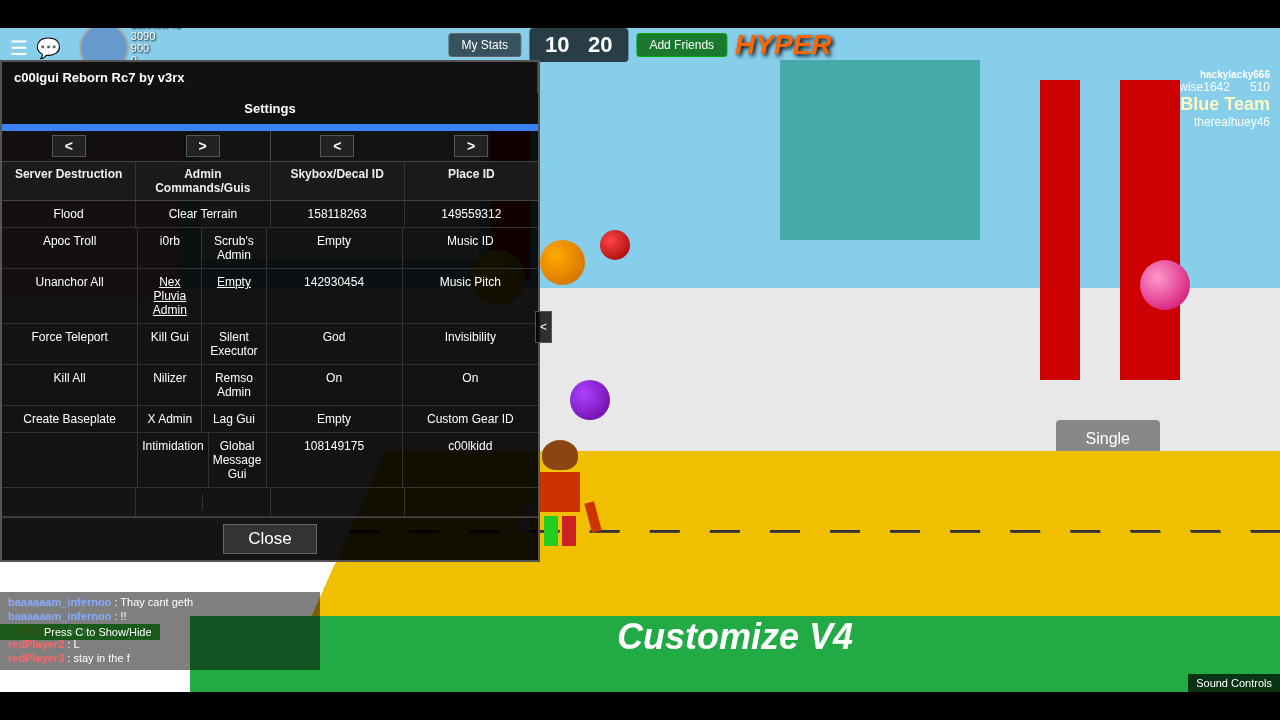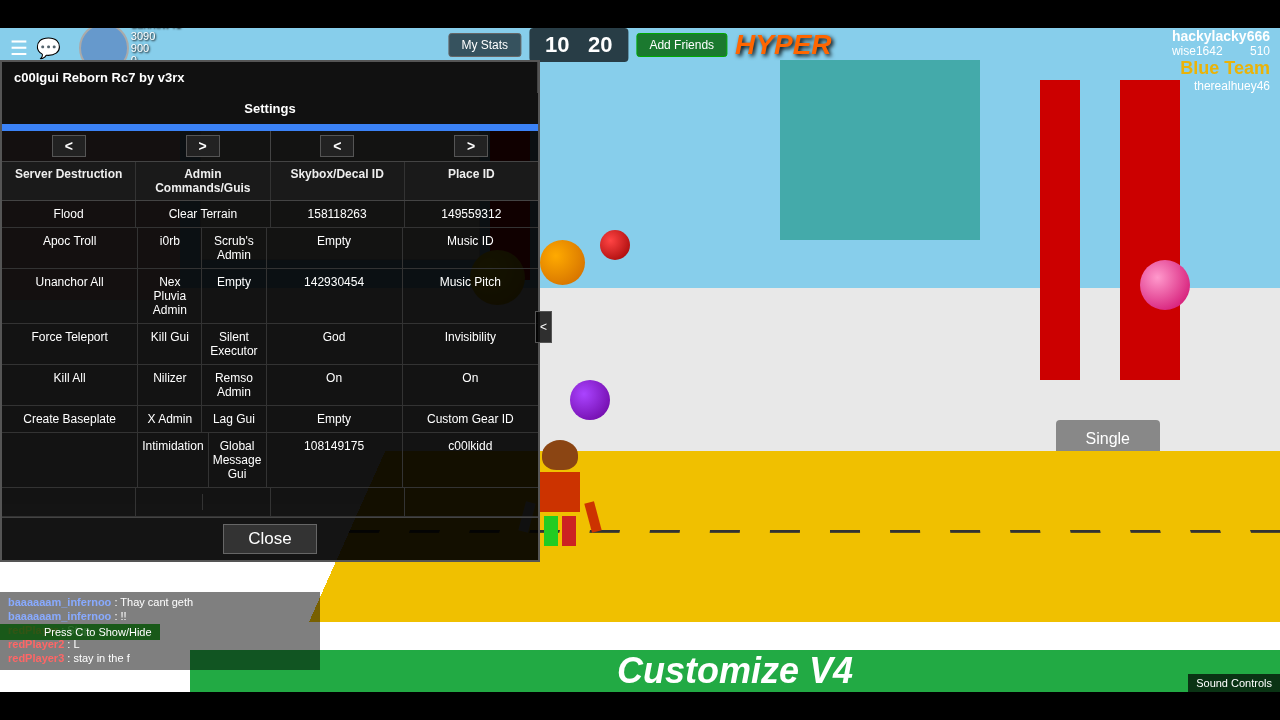--- a/index.html
+++ b/index.html
@@ -136,21 +136,21 @@
     .right-hud {
       position: absolute;
       top: 28px;
       right: 10px;
       color: white;
       text-align: right;
       font-size: 12px;
     }
 
     .blue-team-label {
-      color: #eab308;
+      color: #fef9c3;
       font-size: 18px;
       font-weight: bold;
     }
 
     
     .game-scene {
       position: absolute;
       inset: 0;
       z-index: 1;
       overflow: hidden;
@@ -380,21 +380,21 @@
       padding: 2px 8px;
       z-index: 151;
     }
 
     
     .customize-banner {
       position: absolute;
       bottom: 28px;
       left: 190px;
       right: 0;
-      height: 42px;
+      height: 76px;
       background: #22aa44;
       display: flex;
       justify-content: center;
       z-index: 100;
     }
 
     .customize-text {
       color: white;
       font-size: 36px;
       font-weight: bold;
@@ -549,21 +549,21 @@
   <div class="score-display">
     <span>10</span>
     &nbsp;
     <span>20</span>
   </div>
   <button class="add-friends-btn">Add Friends</button>
   <div class="hyper-logo">HYPER</div>
 </div>
 
 <div class="right-hud">
-  <div style="font-size:14px;font-weight:bold;">hackylacky666</div>
+  <div style="font-size:10px;font-weight:bold;margin-top:41px;">hackylacky666</div>
   <div style="display:flex;justify-content:space-between;gap:20px;">
     <span>wise1642</span>
     <span>510</span>
   </div>
   <div class="blue-team-label">Blue Team</div>
   <div>therealhuey46</div>
 </div>
 
 <button class="single-btn">Single</button>
 
@@ -607,21 +607,21 @@
         <div class="gui-cell" style="flex:1;">Scrub's Admin</div>
       </div>
     </div>
     <div class="gui-cell">Empty</div>
     <div class="gui-cell">Music ID</div>
   </div>
 
   <div class="gui-row">
     <div class="gui-cell">Unanchor All</div>
     <div class="gui-cell" style="display:flex;flex-direction:column;padding:0;">
-      <div style="display:flex;flex:1;">
+      <div style="display:flex;flex:1;text-decoration:underline;">
         <div class="gui-cell" style="flex:1;border-right:1px solid #333;">Nex Pluvia Admin</div>
         <div class="gui-cell" style="flex:1;">Empty</div>
       </div>
     </div>
     <div class="gui-cell">142930454</div>
     <div class="gui-cell">Music Pitch</div>
   </div>
 
   <div class="gui-row">
     <div class="gui-cell">Force Teleport</div>

